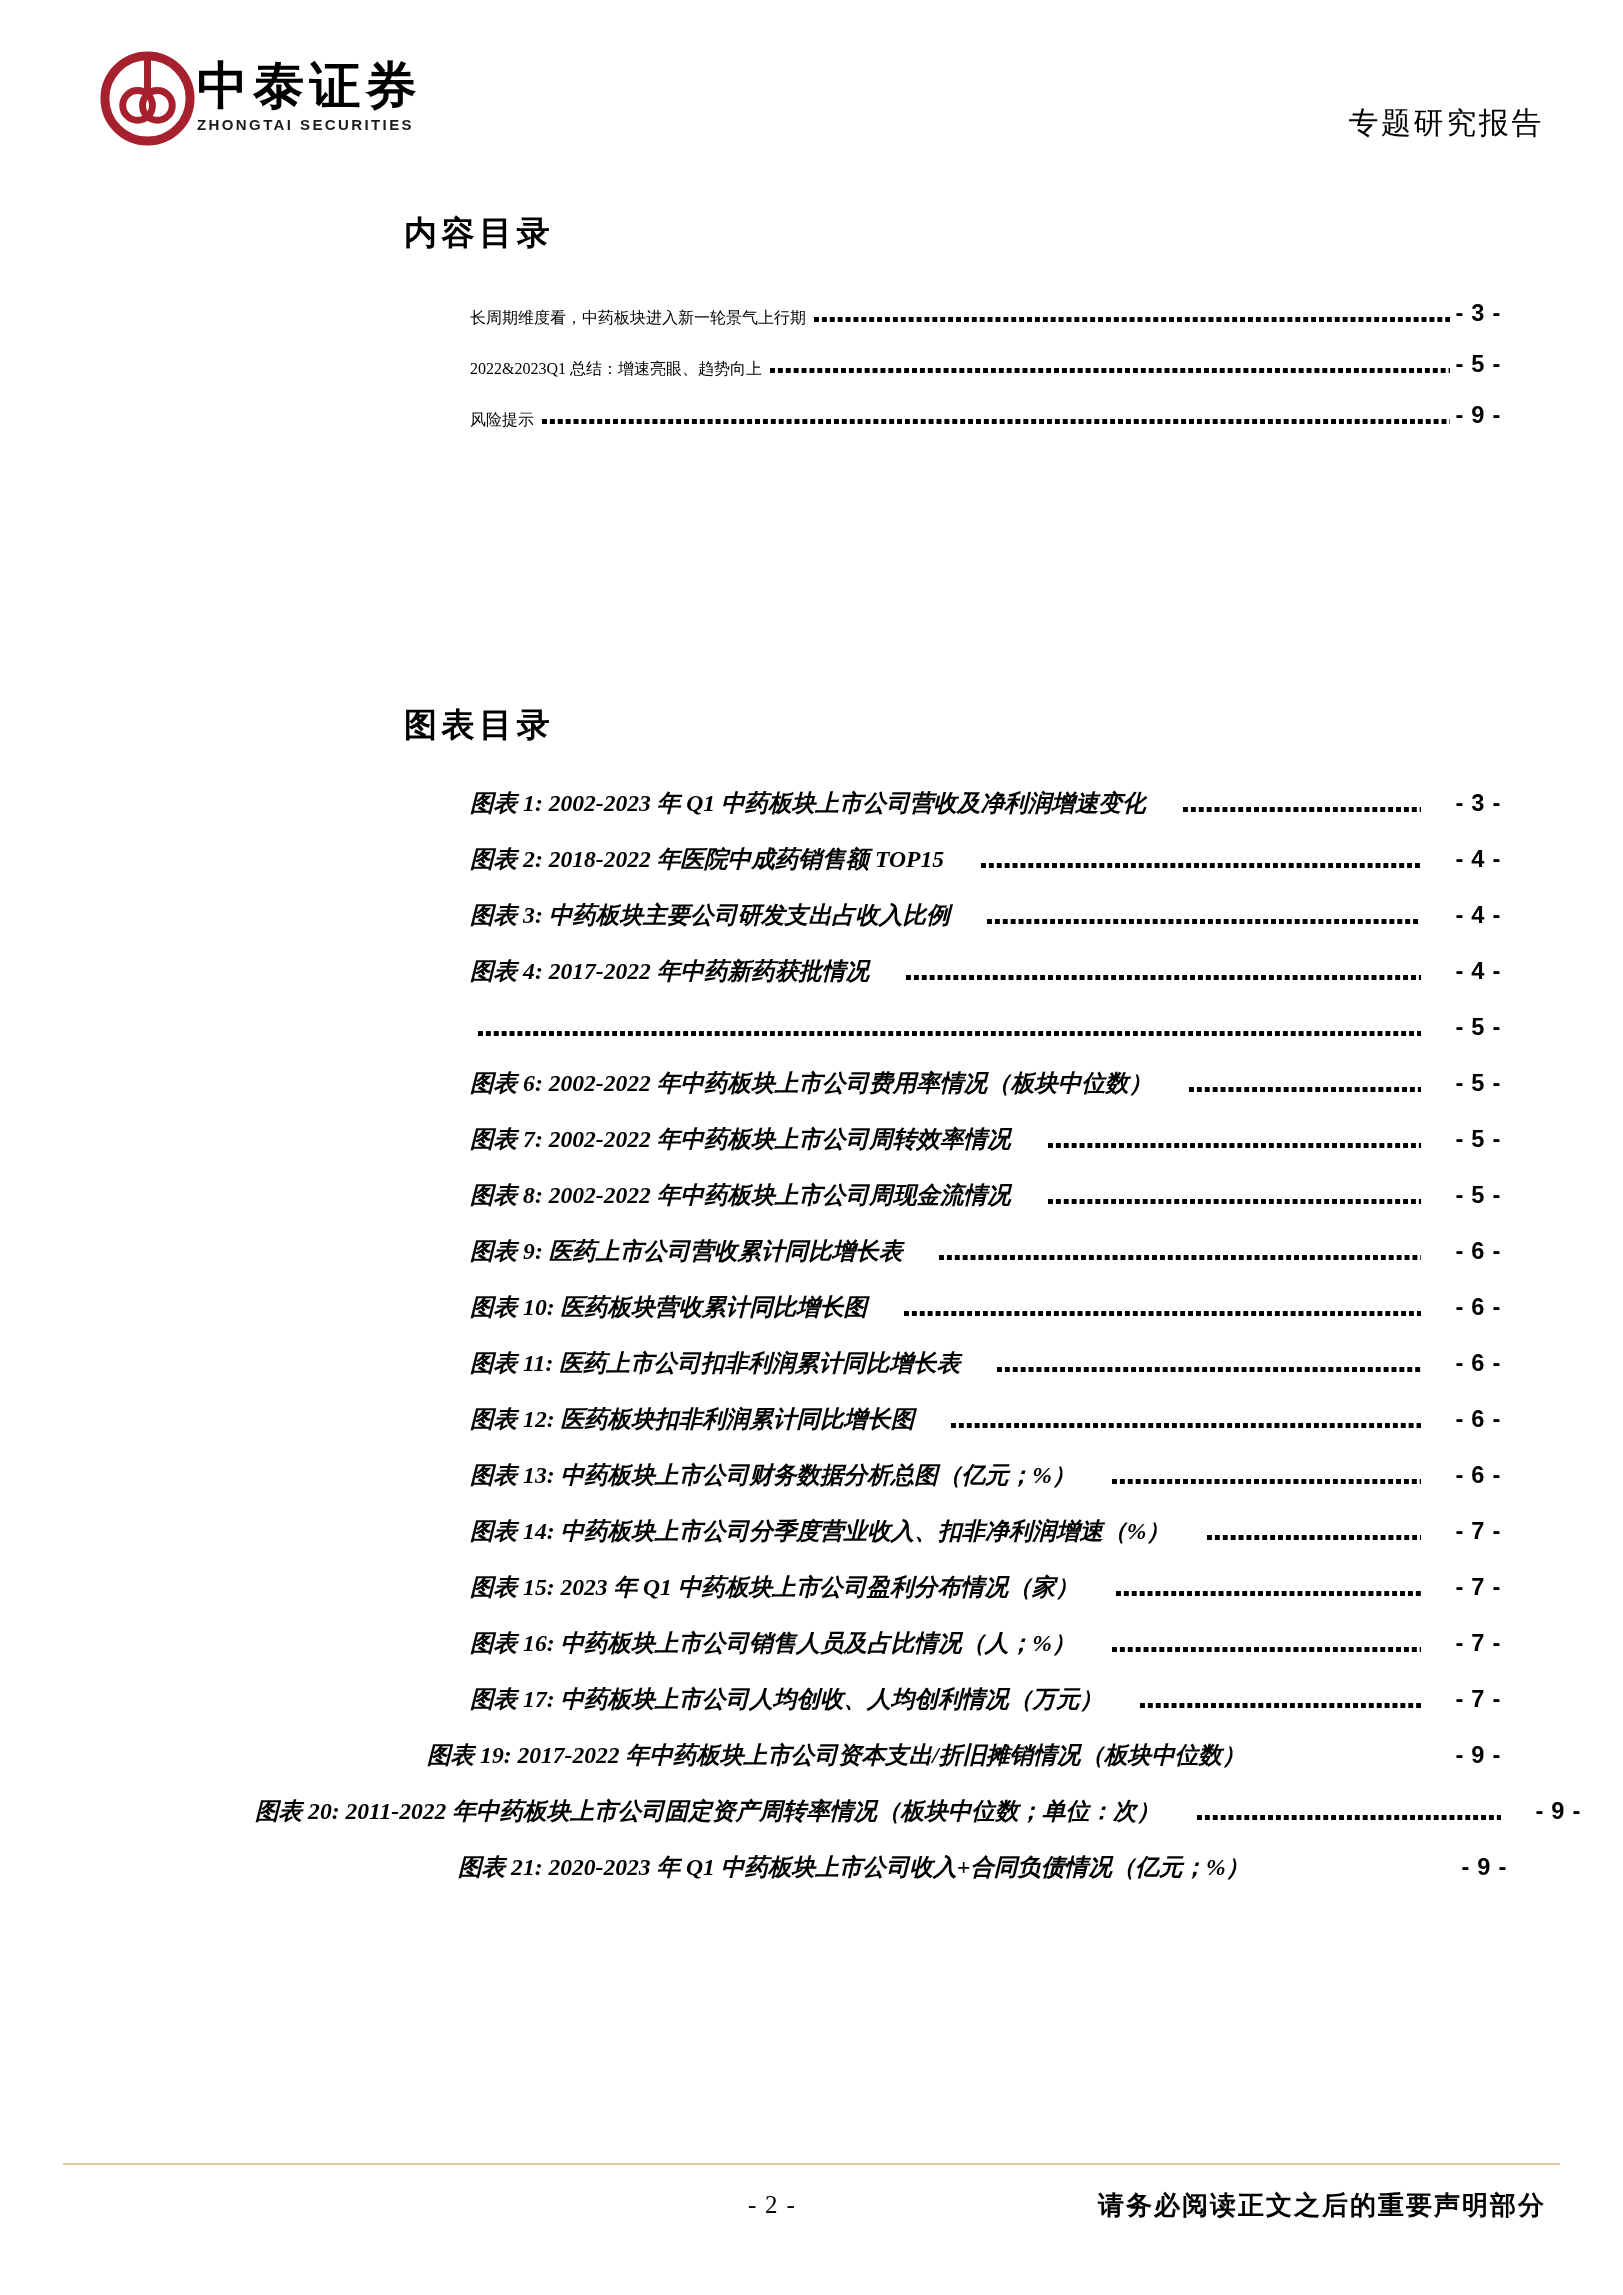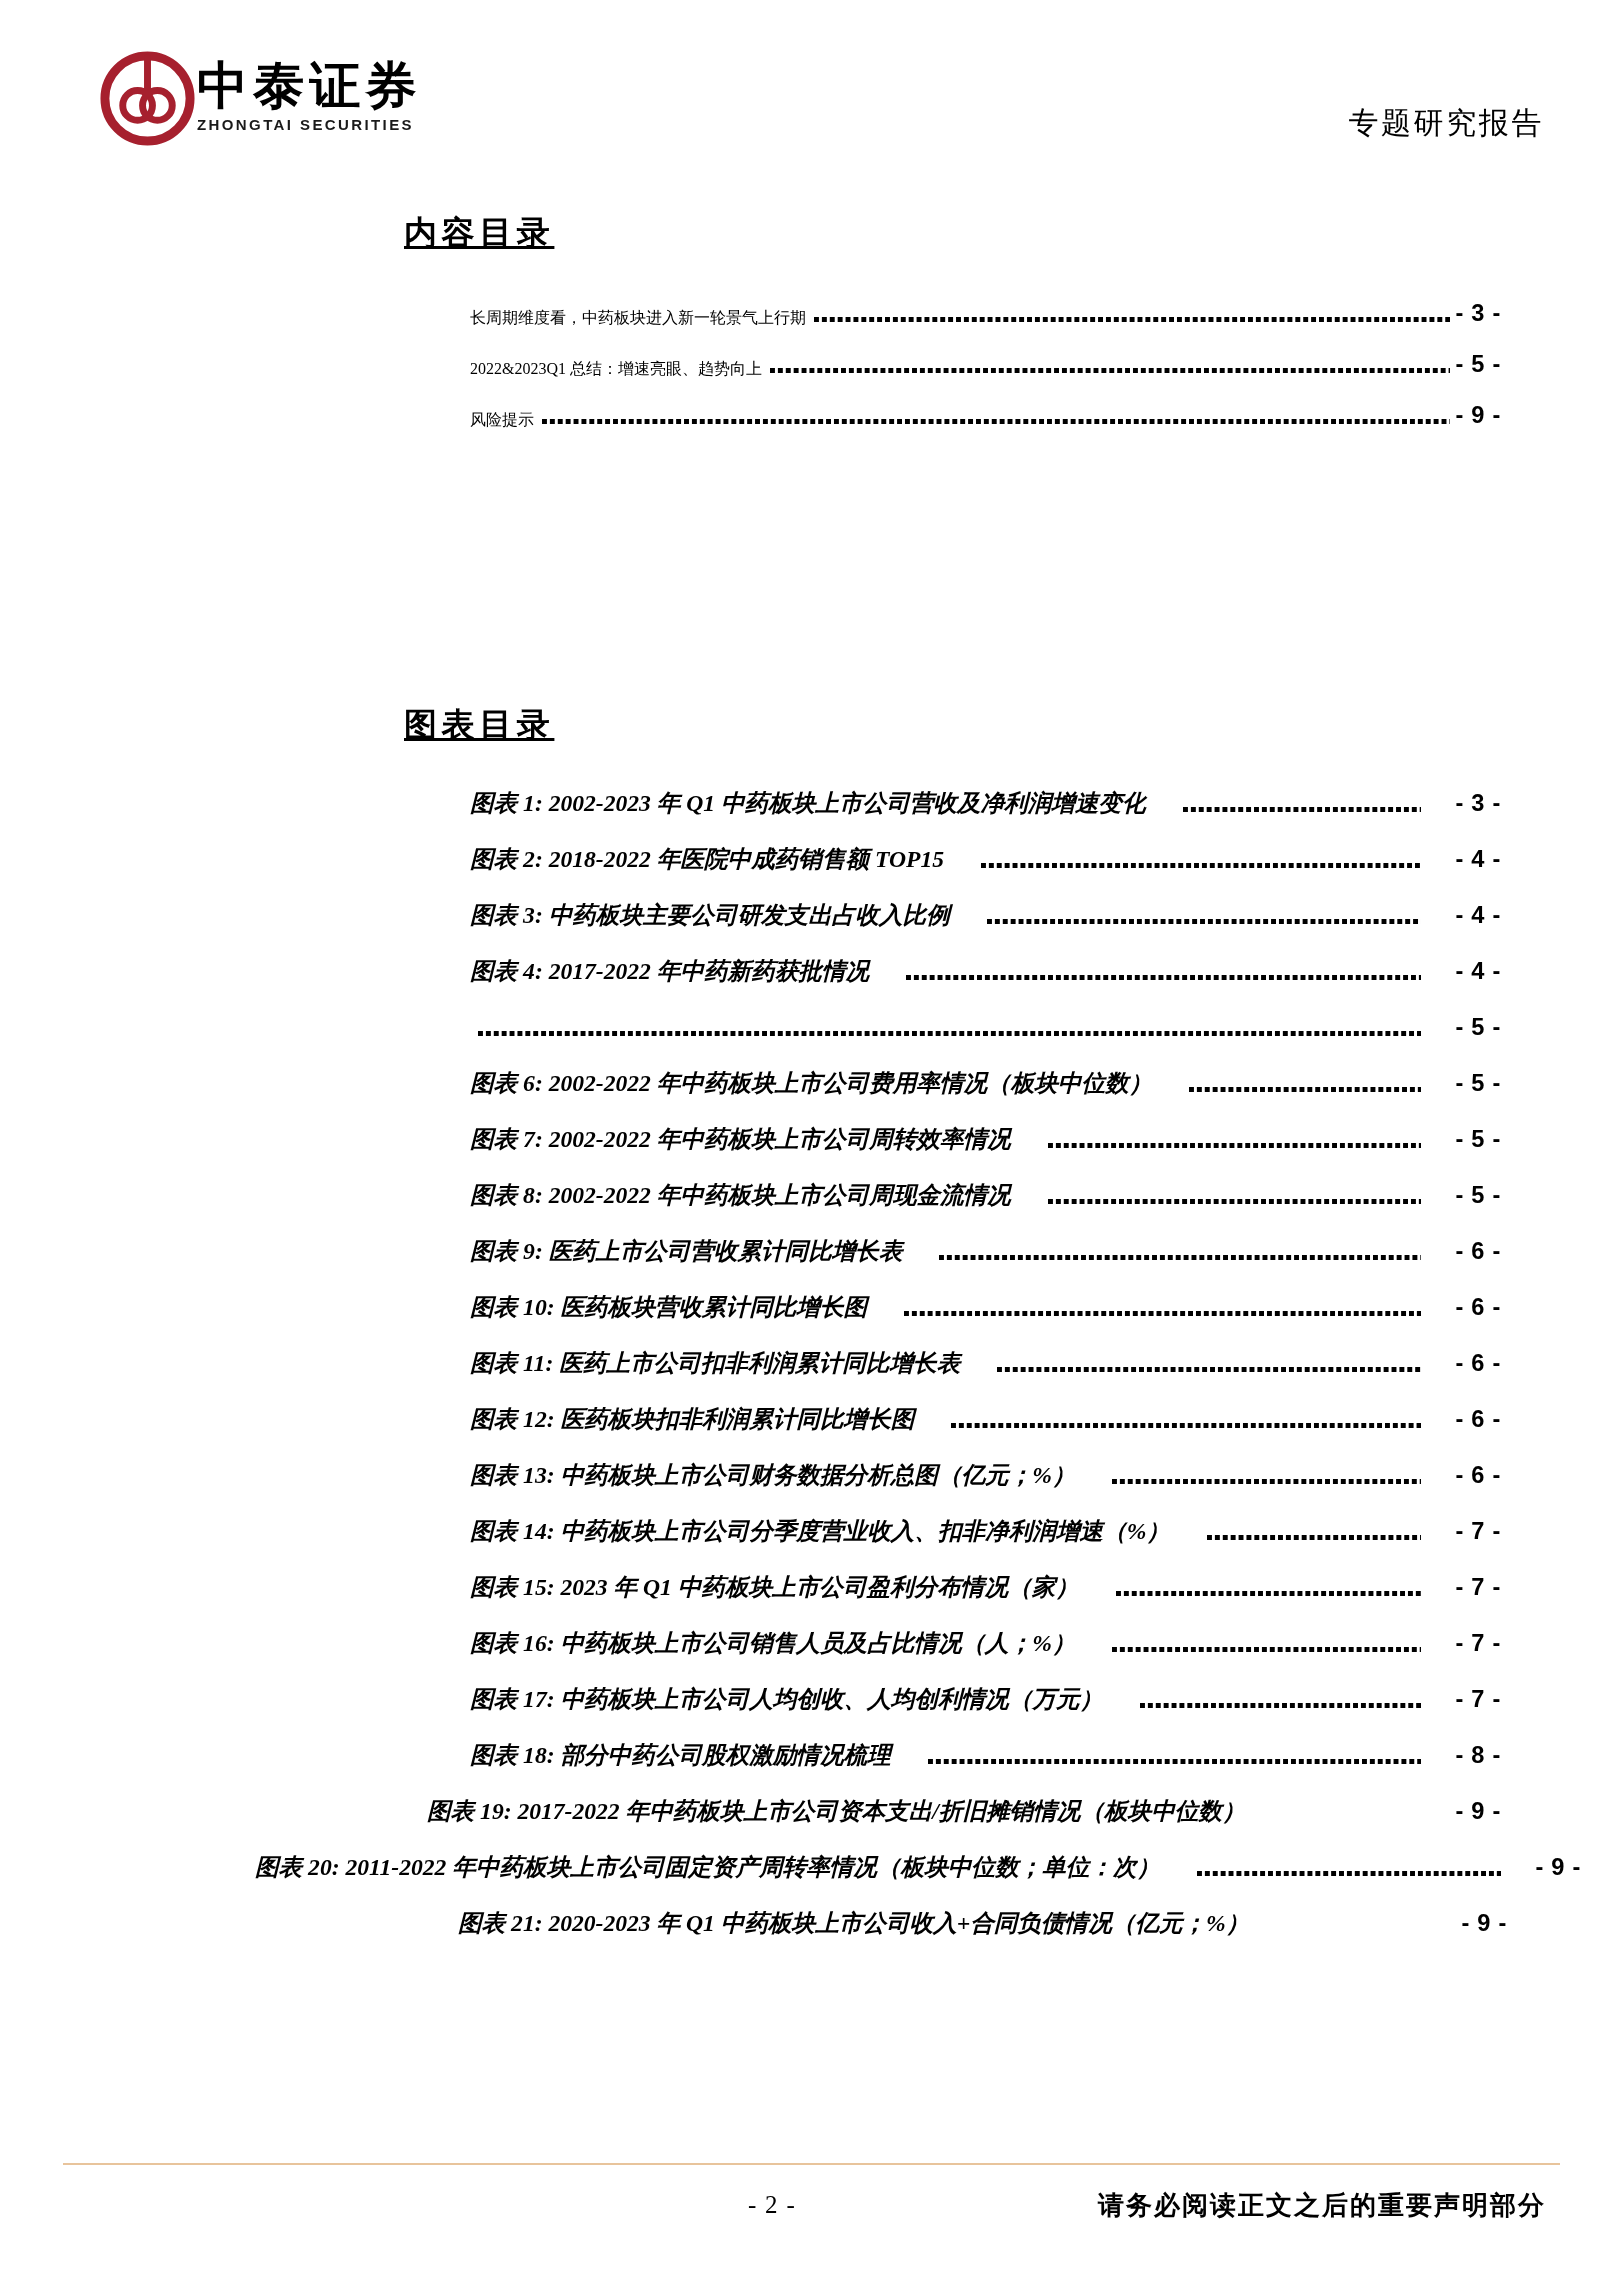--- a/index.html
+++ b/index.html
@@ -13,21 +13,21 @@
   
   .brand { position:absolute; left:98px; top:47px; display:flex; align-items:center; gap:0; }
   .brand-mark { width:99px; height:99px; }
   .brand-names { display:flex; flex-direction:column; }
   .brand-cn { font-size:51px; font-weight:bold; letter-spacing:5.2px; line-height:1.05; white-space:nowrap; }
   .brand-en { font-size:15px; font-weight:bold; letter-spacing:2.4px;
               font-family:"Liberation Sans","DejaVu Sans",sans-serif; color:#1a1a1a; margin-top:2.6px; white-space:nowrap; }
   .report-type { position:absolute; right:79px; top:103px; font-size:30px; letter-spacing:2.6px; white-space:nowrap; }
 
   
-  .sec-title { position:absolute; left:404px; font-size:33px; font-weight:bold; letter-spacing:4.6px; white-space:nowrap;text-decoration:underline; }
+  .sec-title { position:absolute; left:404px; font-size:33px; font-weight:bold; letter-spacing:4.6px; white-space:nowrap; }
   #toc-title { top:211px; }
   #fig-title { top:703px; }
 
   
   .list { position:absolute; left:0; width:1623px; }
   #toc-list { top:286px; }
   #fig-list { top:771px; }
 
   .row { display:flex; align-items:flex-end; box-sizing:border-box;
          padding-bottom:10.5px; margin-left:470px; margin-right:122px; }
@@ -173,25 +173,20 @@
     <div class="row">
       <span class="row-text">图表 16: 中药板块上市公司销售人员及占比情况（人；%）</span>
       <span class="leader"></span>
       <span class="row-page">- 7 -</span>
     </div>
     <div class="row">
       <span class="row-text">图表 17: 中药板块上市公司人均创收、人均创利情况（万元）</span>
       <span class="leader"></span>
       <span class="row-page">- 7 -</span>
     </div>
-    <div class="row">
-      <span class="row-text">图表 18: 部分中药公司股权激励情况梳理</span>
-      <span class="leader"></span>
-      <span class="row-page">- 8 -</span>
-    </div>
     <div class="row fig-19">
       <span class="row-text">图表 19: 2017-2022 年中药板块上市公司资本支出/折旧摊销情况（板块中位数）</span>
       <span class="row-page">- 9 -</span>
     </div>
     <div class="row fig-20">
       <span class="row-text">图表 20: 2011-2022 年中药板块上市公司固定资产周转率情况（板块中位数；单位：次）</span>
       <span class="leader"></span>
       <span class="row-page">- 9 -</span>
     </div>
     <div class="row fig-21">

